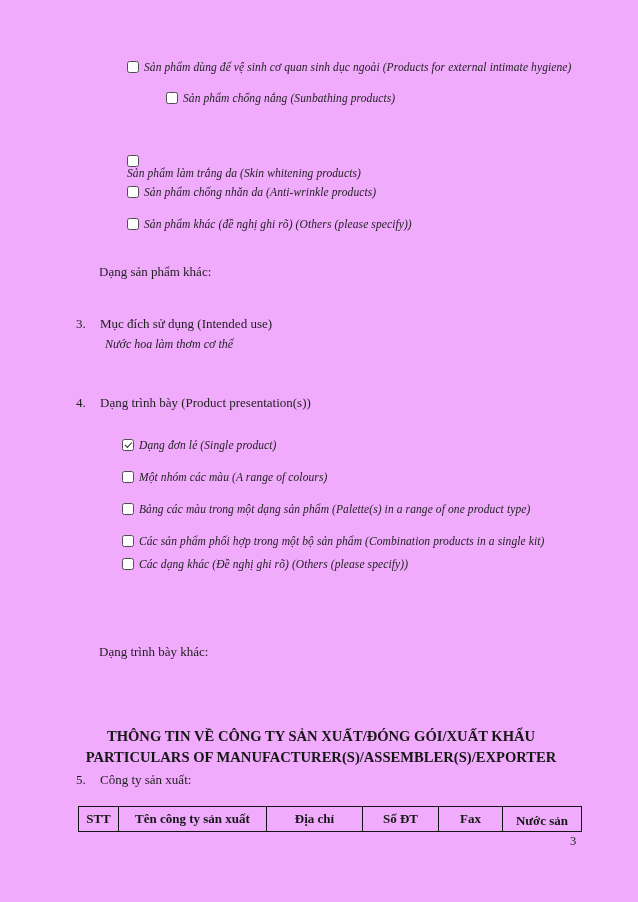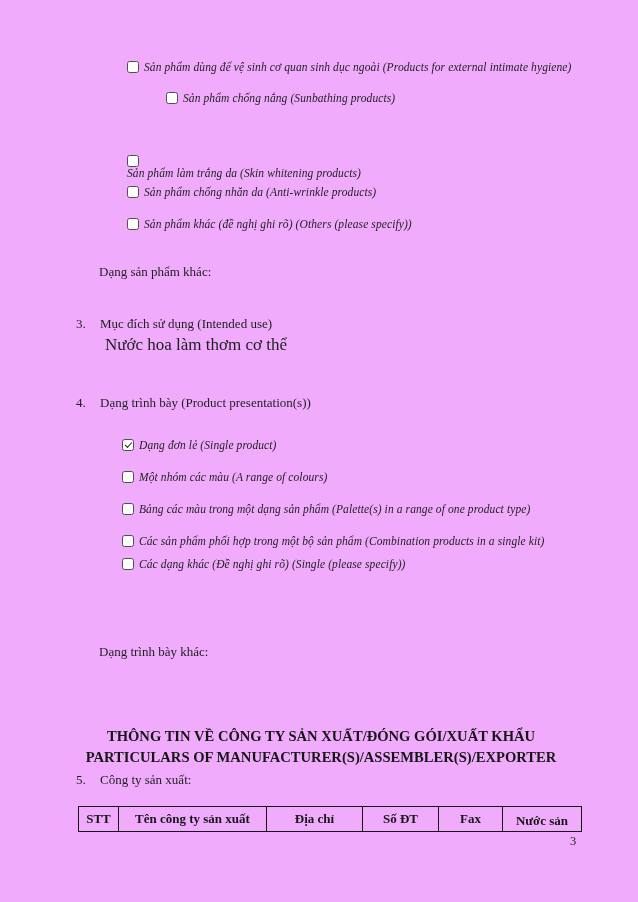--- a/index.html
+++ b/index.html
@@ -20,21 +20,21 @@
     transform:rotate(-48deg);
   }
   .cb-label {
     font-style:italic; font-size:11.5px; line-height:13px;
     white-space:nowrap; letter-spacing:0.1px;
   }
   
   .plain-label { position:absolute; font-size:13px; line-height:16px;margin-top:16px; }
   .num-row { position:absolute; left:76px; font-size:13px; line-height:16px; display:flex; }
   .num { width:24px; flex:0 0 auto; }
-  .answer { position:absolute; font-size:17px; line-height:15px; }
+  .answer { position:absolute; font-style:italic; font-size:12px; line-height:15px; }
   
   .mfr-heading {
     position:absolute; left:74px; top:726px; width:494px; text-align:center;
     font-weight:bold; font-size:14.6px; line-height:20.5px; color:#161616;
   }
   .mfr-heading div { white-space:nowrap; }
   
   .mfr-table { position:absolute; left:78px; top:806px; border-collapse:collapse; }
   .mfr-table td {
     border:1.6px solid #141414; font-weight:bold; font-size:13px;
@@ -96,21 +96,21 @@
   <div class="cb-row" style="left:122px; top:503px;">
     <span class="cb-box"></span>
     <span class="cb-label">Bảng các màu trong một dạng sản phẩm (Palette(s) in a range of one product type)</span>
   </div>
   <div class="cb-row" style="left:122px; top:535px;">
     <span class="cb-box"></span>
     <span class="cb-label">Các sản phẩm phối hợp trong một bộ sản phẩm (Combination products in a single kit)</span>
   </div>
   <div class="cb-row" style="left:122px; top:558px;">
     <span class="cb-box"></span>
-    <span class="cb-label">Các dạng khác (Đề nghị ghi rõ) (Single (please specify))</span>
+    <span class="cb-label">Các dạng khác (Đề nghị ghi rõ) (Others (please specify))</span>
   </div>
 
   <div class="plain-label" style="left:99px; top:628px;">Dạng trình bày khác:</div>
 
   <div class="mfr-heading">
     <div>THÔNG TIN VỀ CÔNG TY SẢN XUẤT/ĐÓNG GÓI/XUẤT KHẨU</div>
     <div>PARTICULARS OF MANUFACTURER(S)/ASSEMBLER(S)/EXPORTER</div>
   </div>
 
   <div class="num-row" style="top:772px;">

